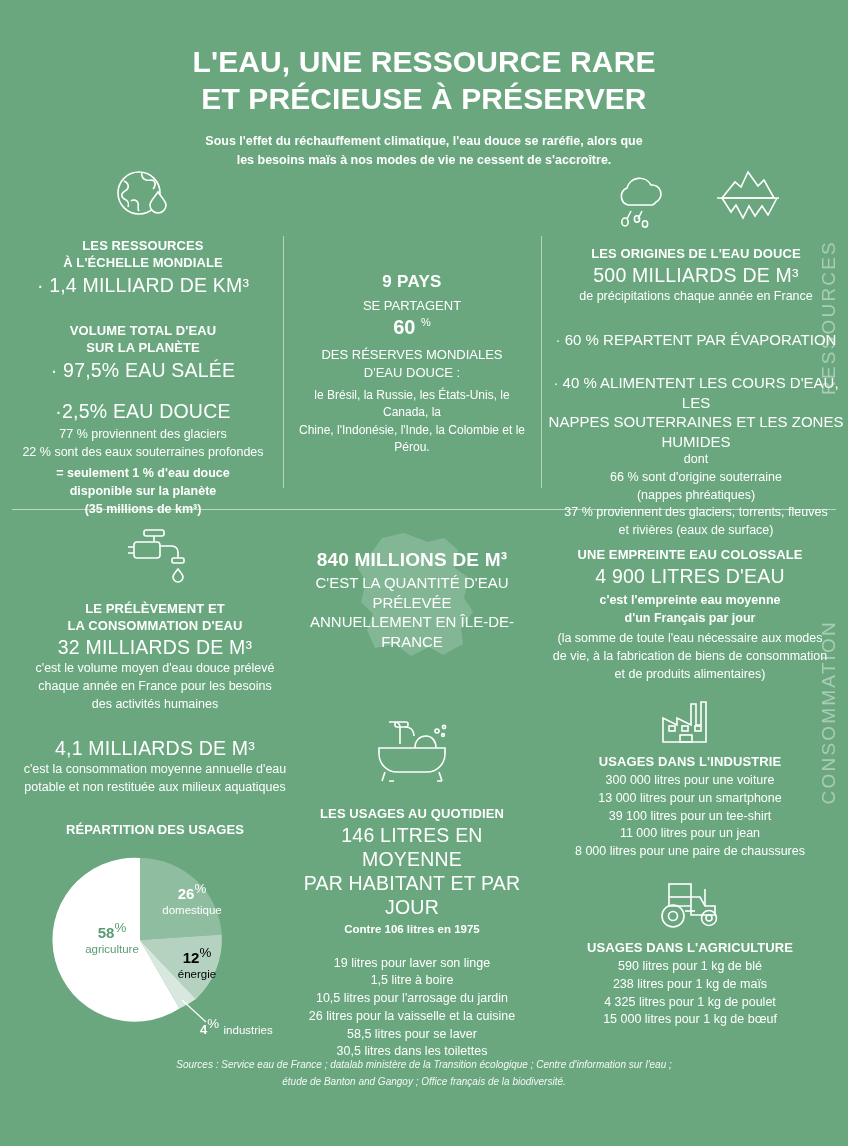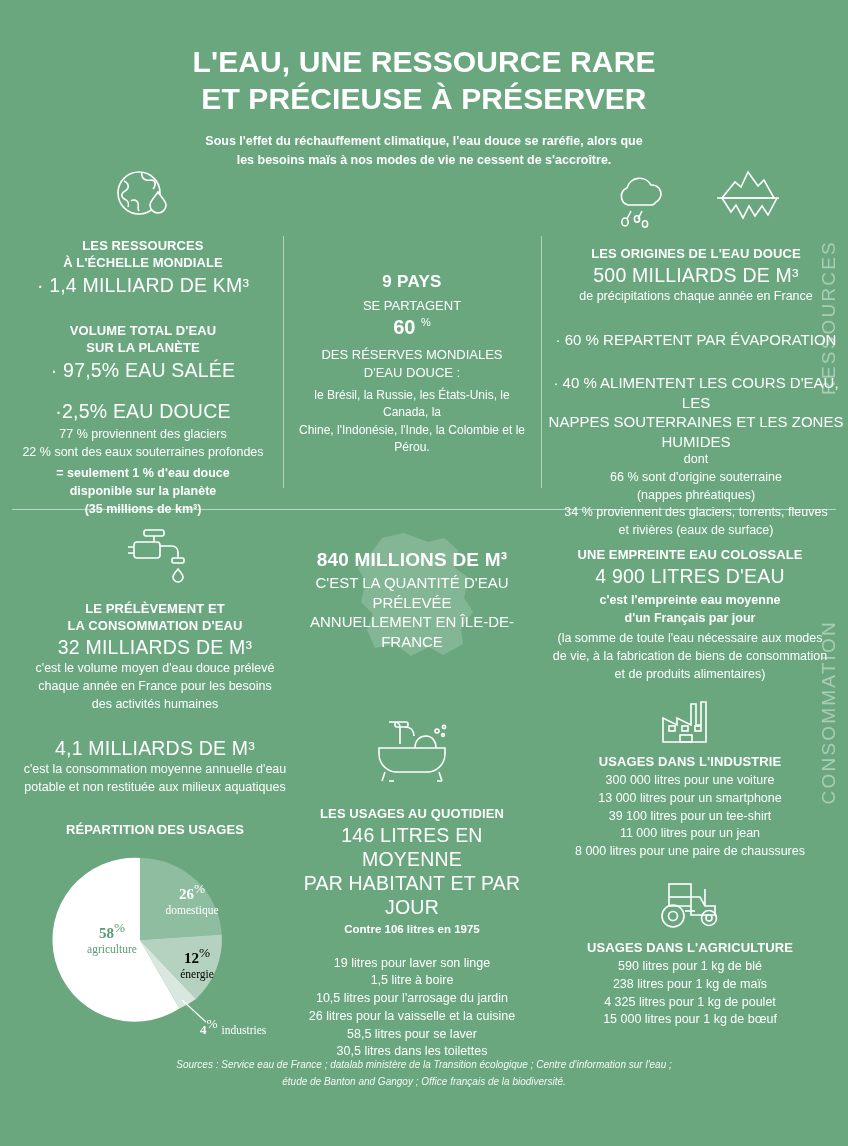--- a/index.html
+++ b/index.html
@@ -108,21 +108,21 @@
   .nine-list { font-size: 12px; font-weight: 300; line-height: 1.45; margin-top: 6px; }
   .nine-cap { font-size: 13px; font-weight: 300; text-transform: uppercase; line-height: 1.35; margin-top: 7px; }
 
   
   .idf { position: relative; }
   .idf-map { position: absolute; left: 50%; top: -18px; transform: translateX(-50%); opacity: 0.17; }
   .idf-text { position: relative; }
 
   
   .pie-wrap { position: relative; width: 250px; height: 185px; margin: 10px auto 0; }
-  .pie-label { position: absolute; text-align: center; line-height: 1.15; font-family: Liberation Serif, serif; }
+  .pie-label { position: absolute; text-align: center; line-height: 1.15; }
   .pie-label .pct { font-size: 15px; font-weight: 700; }
   .pie-label .nm { font-size: 11.5px; font-weight: 300; display: block; }
   .lbl-agri { color: #5a9b74; }
   .lbl-dom  { color: #ffffff; }
   .lbl-ene  { color: #000000; }
   .lbl-ind  { color: #ffffff; }
 
   
   .sources {
     position: absolute;
@@ -232,21 +232,21 @@
     <div class="big-light" style="margin-top:2px;">500 MILLIARDS DE M³</div>
     <div class="body-txt">de précipitations chaque année en France</div>
     <div class="mid-light gap-l">· 60 % REPARTENT PAR ÉVAPORATION</div>
     <div class="mid-light gap-l">
       <div>· 40 % ALIMENTENT LES COURS D'EAU, LES</div>
       <div>NAPPES SOUTERRAINES ET LES ZONES HUMIDES</div>
     </div>
     <div class="body-txt">dont</div>
     <div class="body-txt">66 % sont d'origine souterraine</div>
     <div class="body-txt">(nappes phréatiques)</div>
-    <div class="body-txt">34 % proviennent des glaciers, torrents, fleuves</div>
+    <div class="body-txt">37 % proviennent des glaciers, torrents, fleuves</div>
     <div class="body-txt">et rivières (eaux de surface)</div>
   </div>
 
   <div class="col" style="left:16px; top:527px; width:278px;">
     <div class="icon-wrap">
       <svg width="66" height="56" viewBox="0 0 66 56" fill="none" stroke="#fff" stroke-width="1.6">
         <rect x="22" y="3" width="20" height="6" rx="2"></rect>
         <path d="M32 9v6"></path>
         <rect x="12" y="15" width="26" height="16" rx="3"></rect>
         <path d="M38 19h12a6 6 0 0 1 6 6v6"></path>

